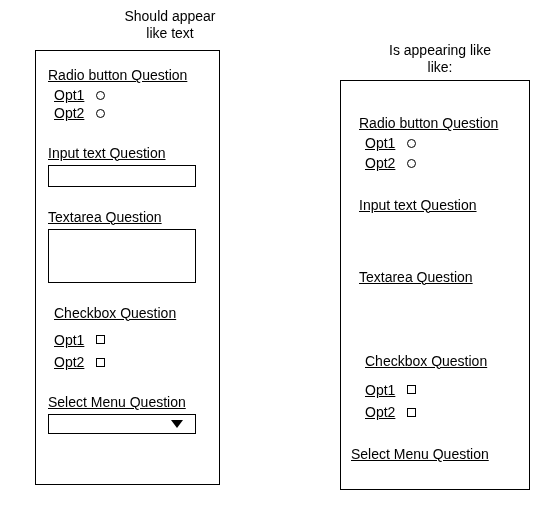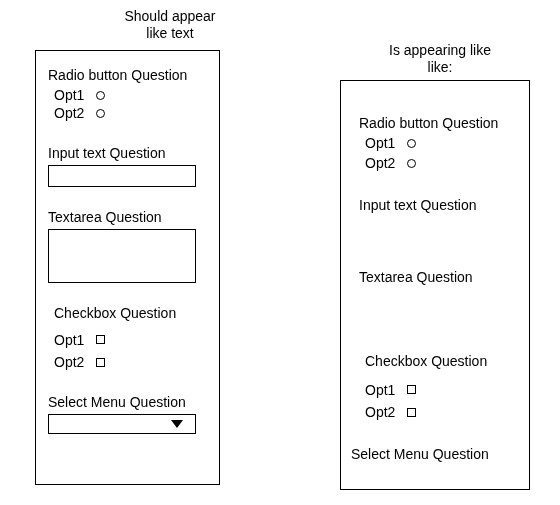--- a/index.html
+++ b/index.html
@@ -21,20 +21,21 @@
     position: absolute;
     text-align: center;
     width: 160px;
     line-height: 1.2;
   }
   .panel {
     position: absolute;
     border: 1px solid #000;
     box-sizing: border-box;
     padding: 10px 12px 14px 12px;
+    text-decoration: underline;
   }
   .section-title {
     margin-top: 16px;
     margin-bottom: 4px;
   }
   .section-title.first { margin-top: 6px; }
   .opt-line {
     margin-left: 6px;
     display: flex;
     align-items: center;

